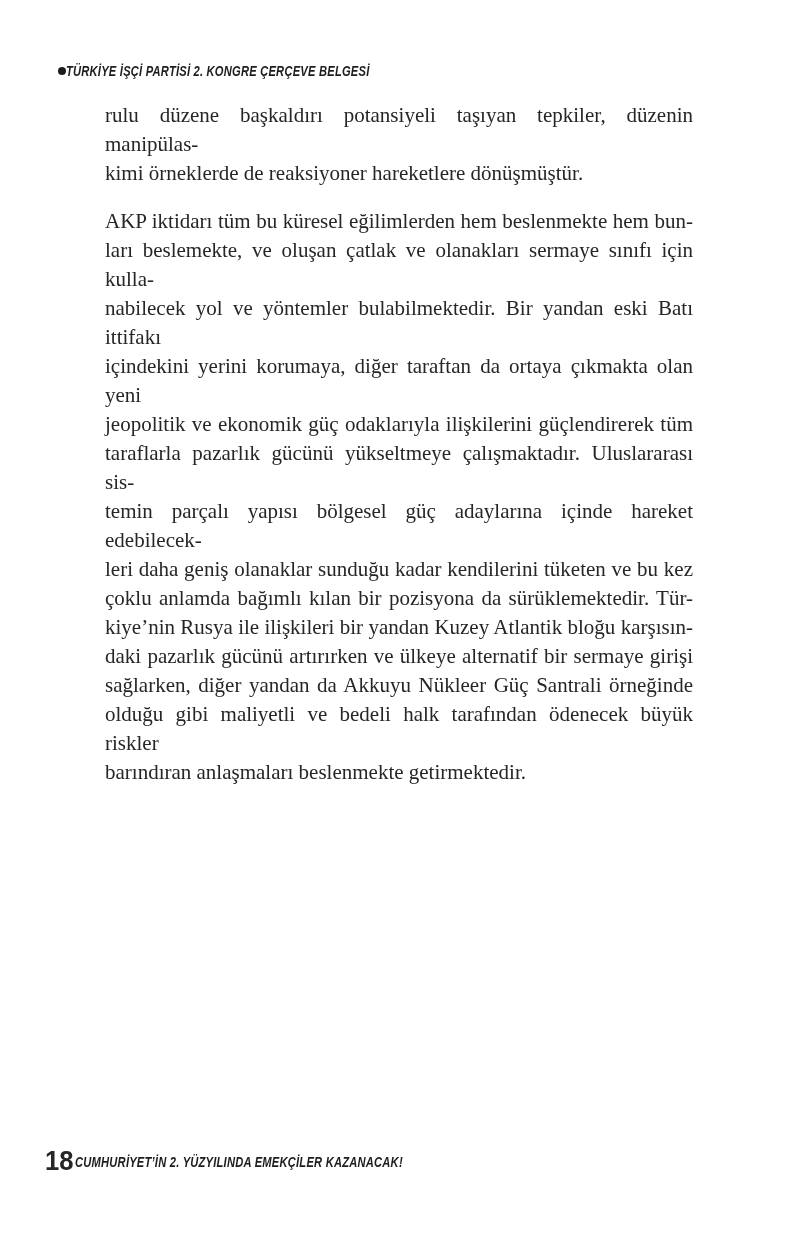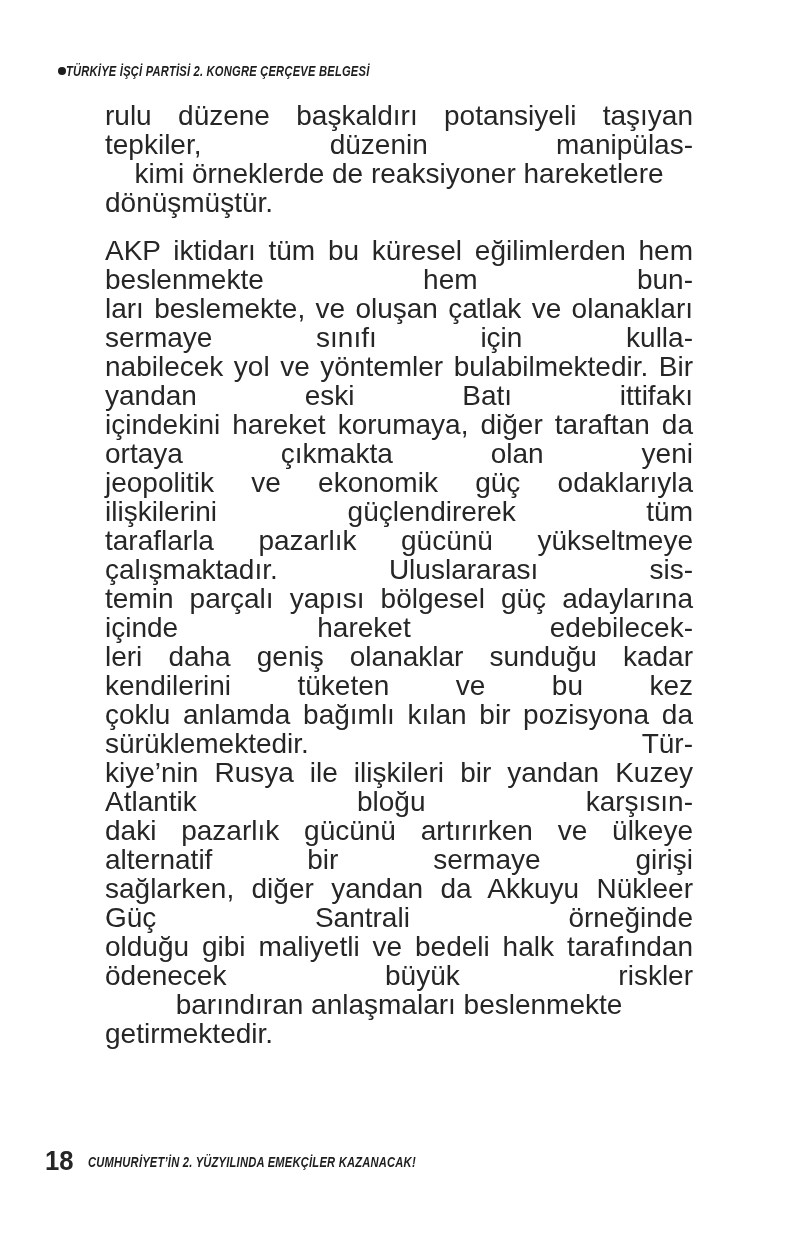--- a/index.html
+++ b/index.html
@@ -37,43 +37,42 @@
     display: inline-block;
     transform: scaleX(0.72);
     transform-origin: left center;
   }
 
   
   .body-text {
     position: absolute;
     left: 105px; top: 101px;
     width: 588px;
-    font-family: Liberation Sans, sans-serif;
-    font-size: 28px;
+    font-family: Liberation Serif, serif;
+    font-size: 21px;
     line-height: 29px;
     color: #262626;
   }
   .para { margin-bottom: 19px; }
   .para .line {
     text-align: justify;
     text-align-last: justify;
     white-space: normal;
   }
   .para .line.last {
     text-align: center;
     text-align-last: left;
   }
 
   
   .page-footer {
     position: absolute;
     left: 45px; top: 1146px;
     display: flex;
     align-items: center;
-    gap: 13px;
   }
   .footer-page-number {
     font-family: "Liberation Sans", sans-serif;
     font-weight: 700;
     font-size: 27px;
     color: #262626;
     letter-spacing: 0px;
     display: inline-block;
     transform: scaleX(0.95);
     transform-origin: left center;
@@ -103,21 +102,21 @@
 
   <div class="body-text">
       <div class="para">
         <div class="line">rulu düzene başkaldırı potansiyeli taşıyan tepkiler, düzenin manipülas-</div>
         <div class="line last">kimi örneklerde de reaksiyoner hareketlere dönüşmüştür.</div>
       </div>
       <div class="para">
         <div class="line">AKP iktidarı tüm bu küresel eğilimlerden hem beslenmekte hem bun-</div>
         <div class="line">ları beslemekte, ve oluşan çatlak ve olanakları sermaye sınıfı için kulla-</div>
         <div class="line">nabilecek yol ve yöntemler bulabilmektedir. Bir yandan eski Batı ittifakı</div>
-        <div class="line">içindekini hareket korumaya, diğer taraftan da ortaya çıkmakta olan yeni</div>
+        <div class="line">içindekini yerini korumaya, diğer taraftan da ortaya çıkmakta olan yeni</div>
         <div class="line">jeopolitik ve ekonomik güç odaklarıyla ilişkilerini güçlendirerek tüm</div>
         <div class="line">taraflarla pazarlık gücünü yükseltmeye çalışmaktadır. Uluslararası sis-</div>
         <div class="line">temin parçalı yapısı bölgesel güç adaylarına içinde hareket edebilecek-</div>
         <div class="line">leri daha geniş olanaklar sunduğu kadar kendilerini tüketen ve bu kez</div>
         <div class="line">çoklu anlamda bağımlı kılan bir pozisyona da sürüklemektedir. Tür-</div>
         <div class="line">kiye’nin Rusya ile ilişkileri bir yandan Kuzey Atlantik bloğu karşısın-</div>
         <div class="line">daki pazarlık gücünü artırırken ve ülkeye alternatif bir sermaye girişi</div>
         <div class="line">sağlarken, diğer yandan da Akkuyu Nükleer Güç Santrali örneğinde</div>
         <div class="line">olduğu gibi maliyetli ve bedeli halk tarafından ödenecek büyük riskler</div>
         <div class="line last">barındıran anlaşmaları beslenmekte getirmektedir.</div>

